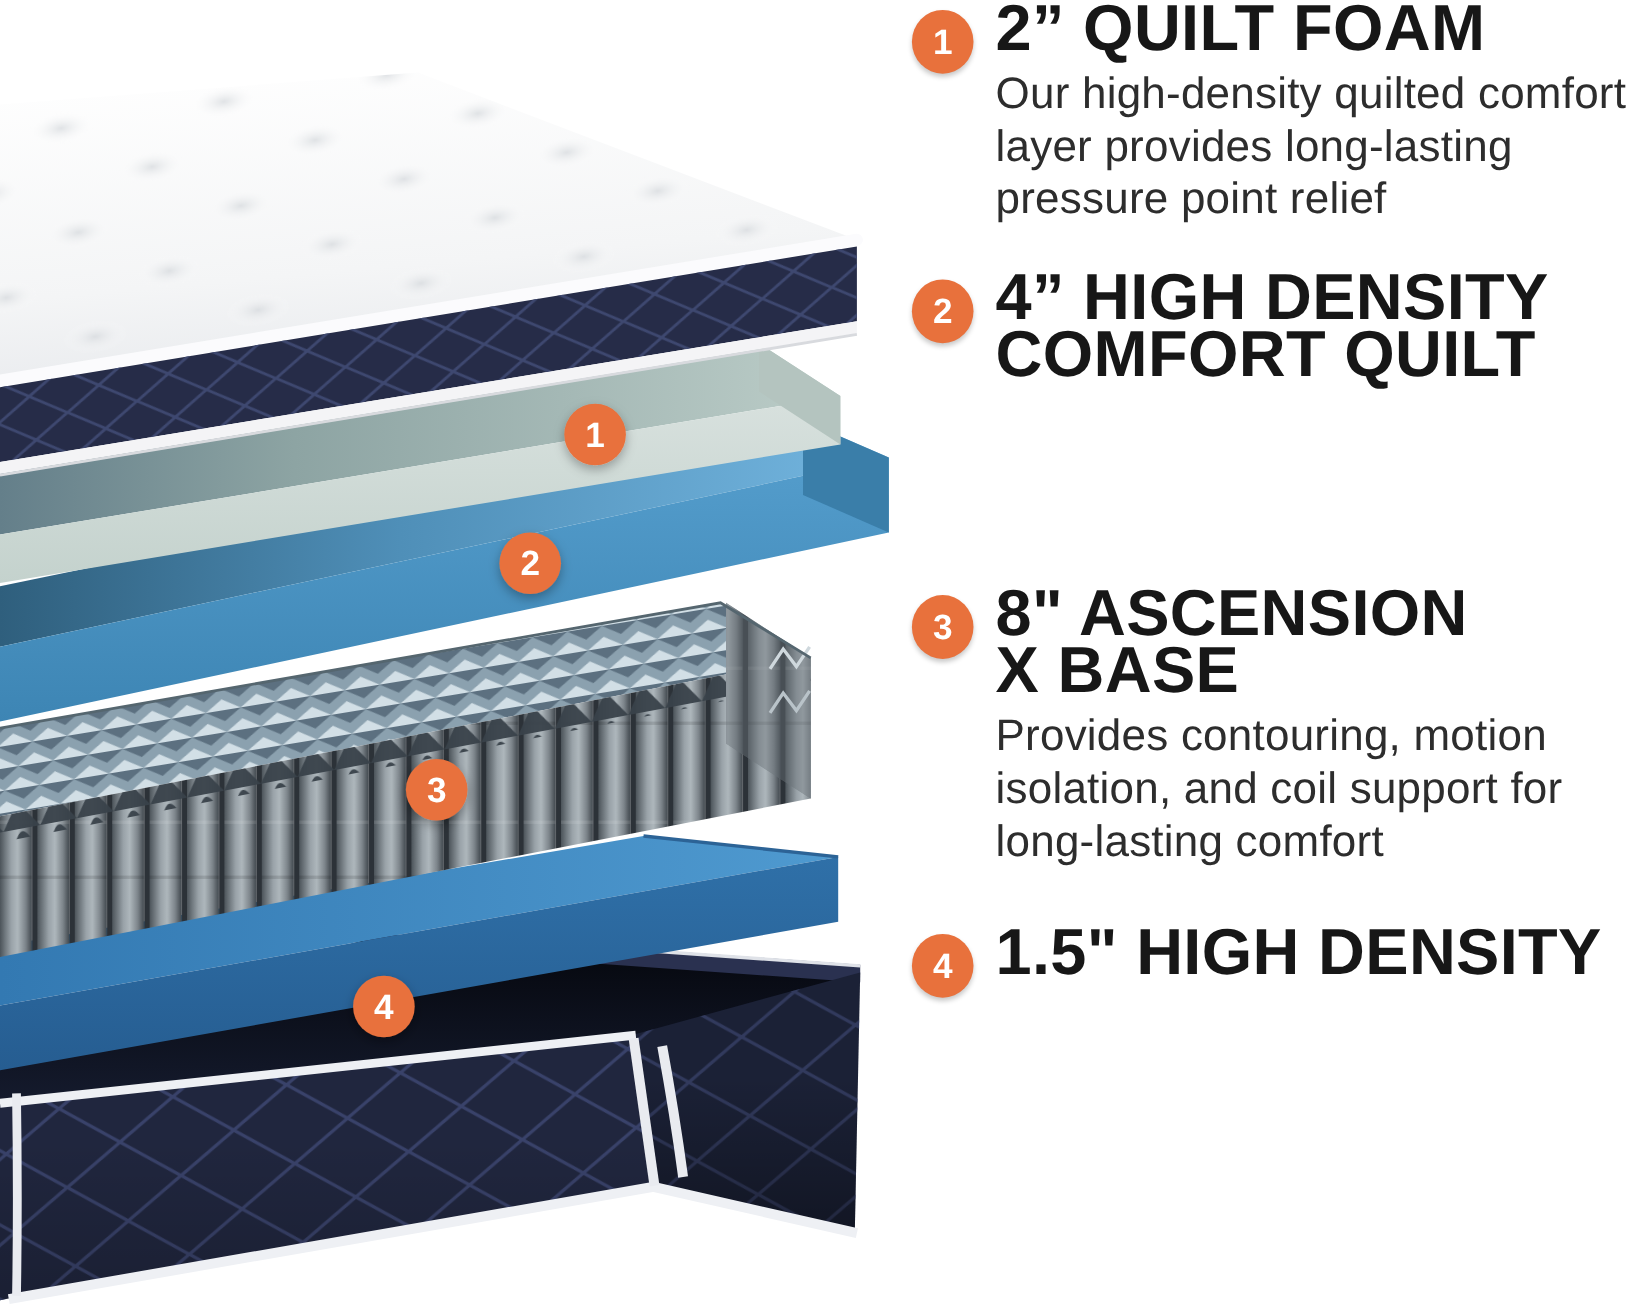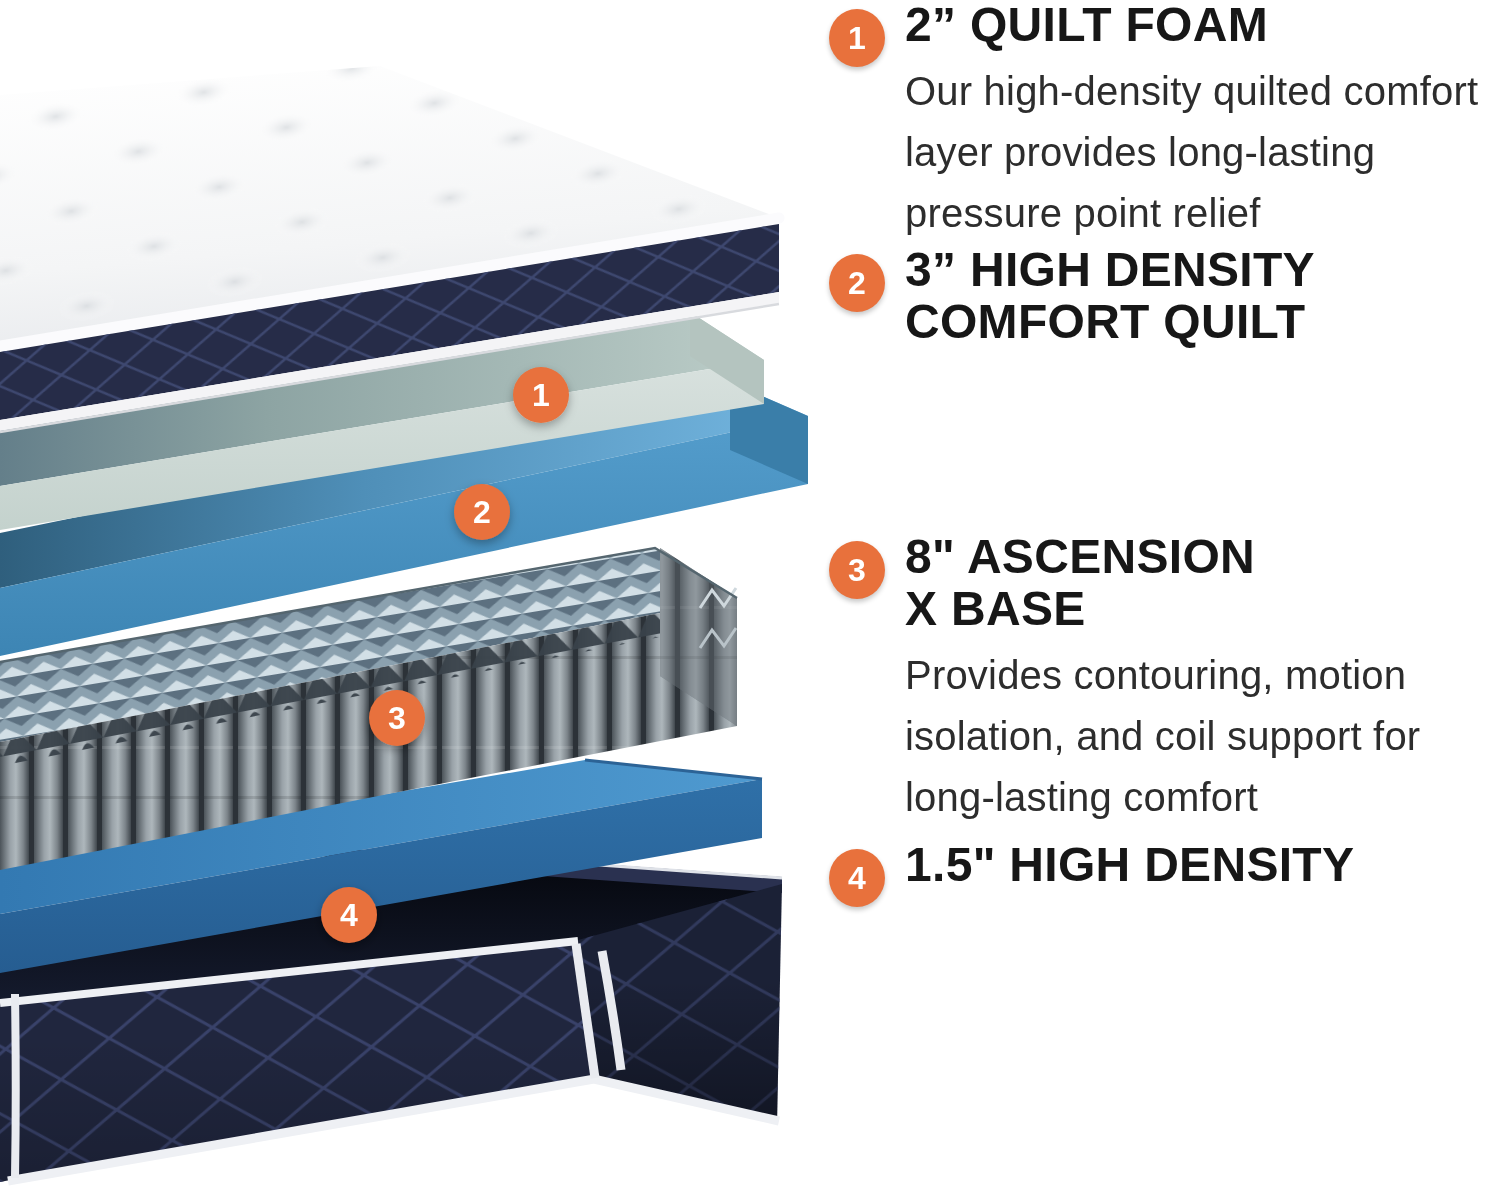--- a/index.html
+++ b/index.html
@@ -22,27 +22,27 @@
     position:absolute;left:0;top:10px;
     width:56px;height:58px;border-radius:50%;
     background:var(--badge,#E8713C);
     color:#fff;
     display:flex;align-items:center;justify-content:center;
     font-size:32px;font-weight:700;
     box-shadow:0 3px 5px rgba(0,0,0,.22);
   }
   .feature .text{margin-left:76px;width:594px;}
   .feature h3{
-    margin:0;font-size:48px;line-height:52px;font-weight:800;
+    margin:0;font-size:59px;line-height:52px;font-weight:800;
     color:#171717;letter-spacing:.3px;
   }
   .feature h3 span{display:block;}
   .feature h3 span:empty{display:none;}
   .feature p{
-    margin:10px 0 0;font-size:40px;line-height:61px;
+    margin:10px 0 0;font-size:40px;line-height:48px;
     color:#2d2d2d;letter-spacing:.2px;
   }
   
   .illustration{position:absolute;left:0;top:0;width:820px;height:1195px;}
   .illu-badge-num{
     font-family:"Liberation Sans",sans-serif;
     font-size:32px;font-weight:700;fill:#ffffff;
     text-anchor:middle;
   }
 </style>
@@ -225,21 +225,21 @@
             <span>2” QUILT FOAM</span>
           </h3>
         <p>Our high-density quilted comfort layer provides long-lasting pressure point relief</p>
       </div>
     </div>
 
     <div class="feature feature-2">
       <div class="badge">2</div>
       <div class="text">
         <h3>
-            <span>3” HIGH DENSITY</span>
+            <span>4” HIGH DENSITY</span>
             <span>COMFORT QUILT</span>
           </h3>
       </div>
     </div>
 
     <div class="feature feature-3">
       <div class="badge">3</div>
       <div class="text">
         <h3>
             <span>8" ASCENSION</span>

